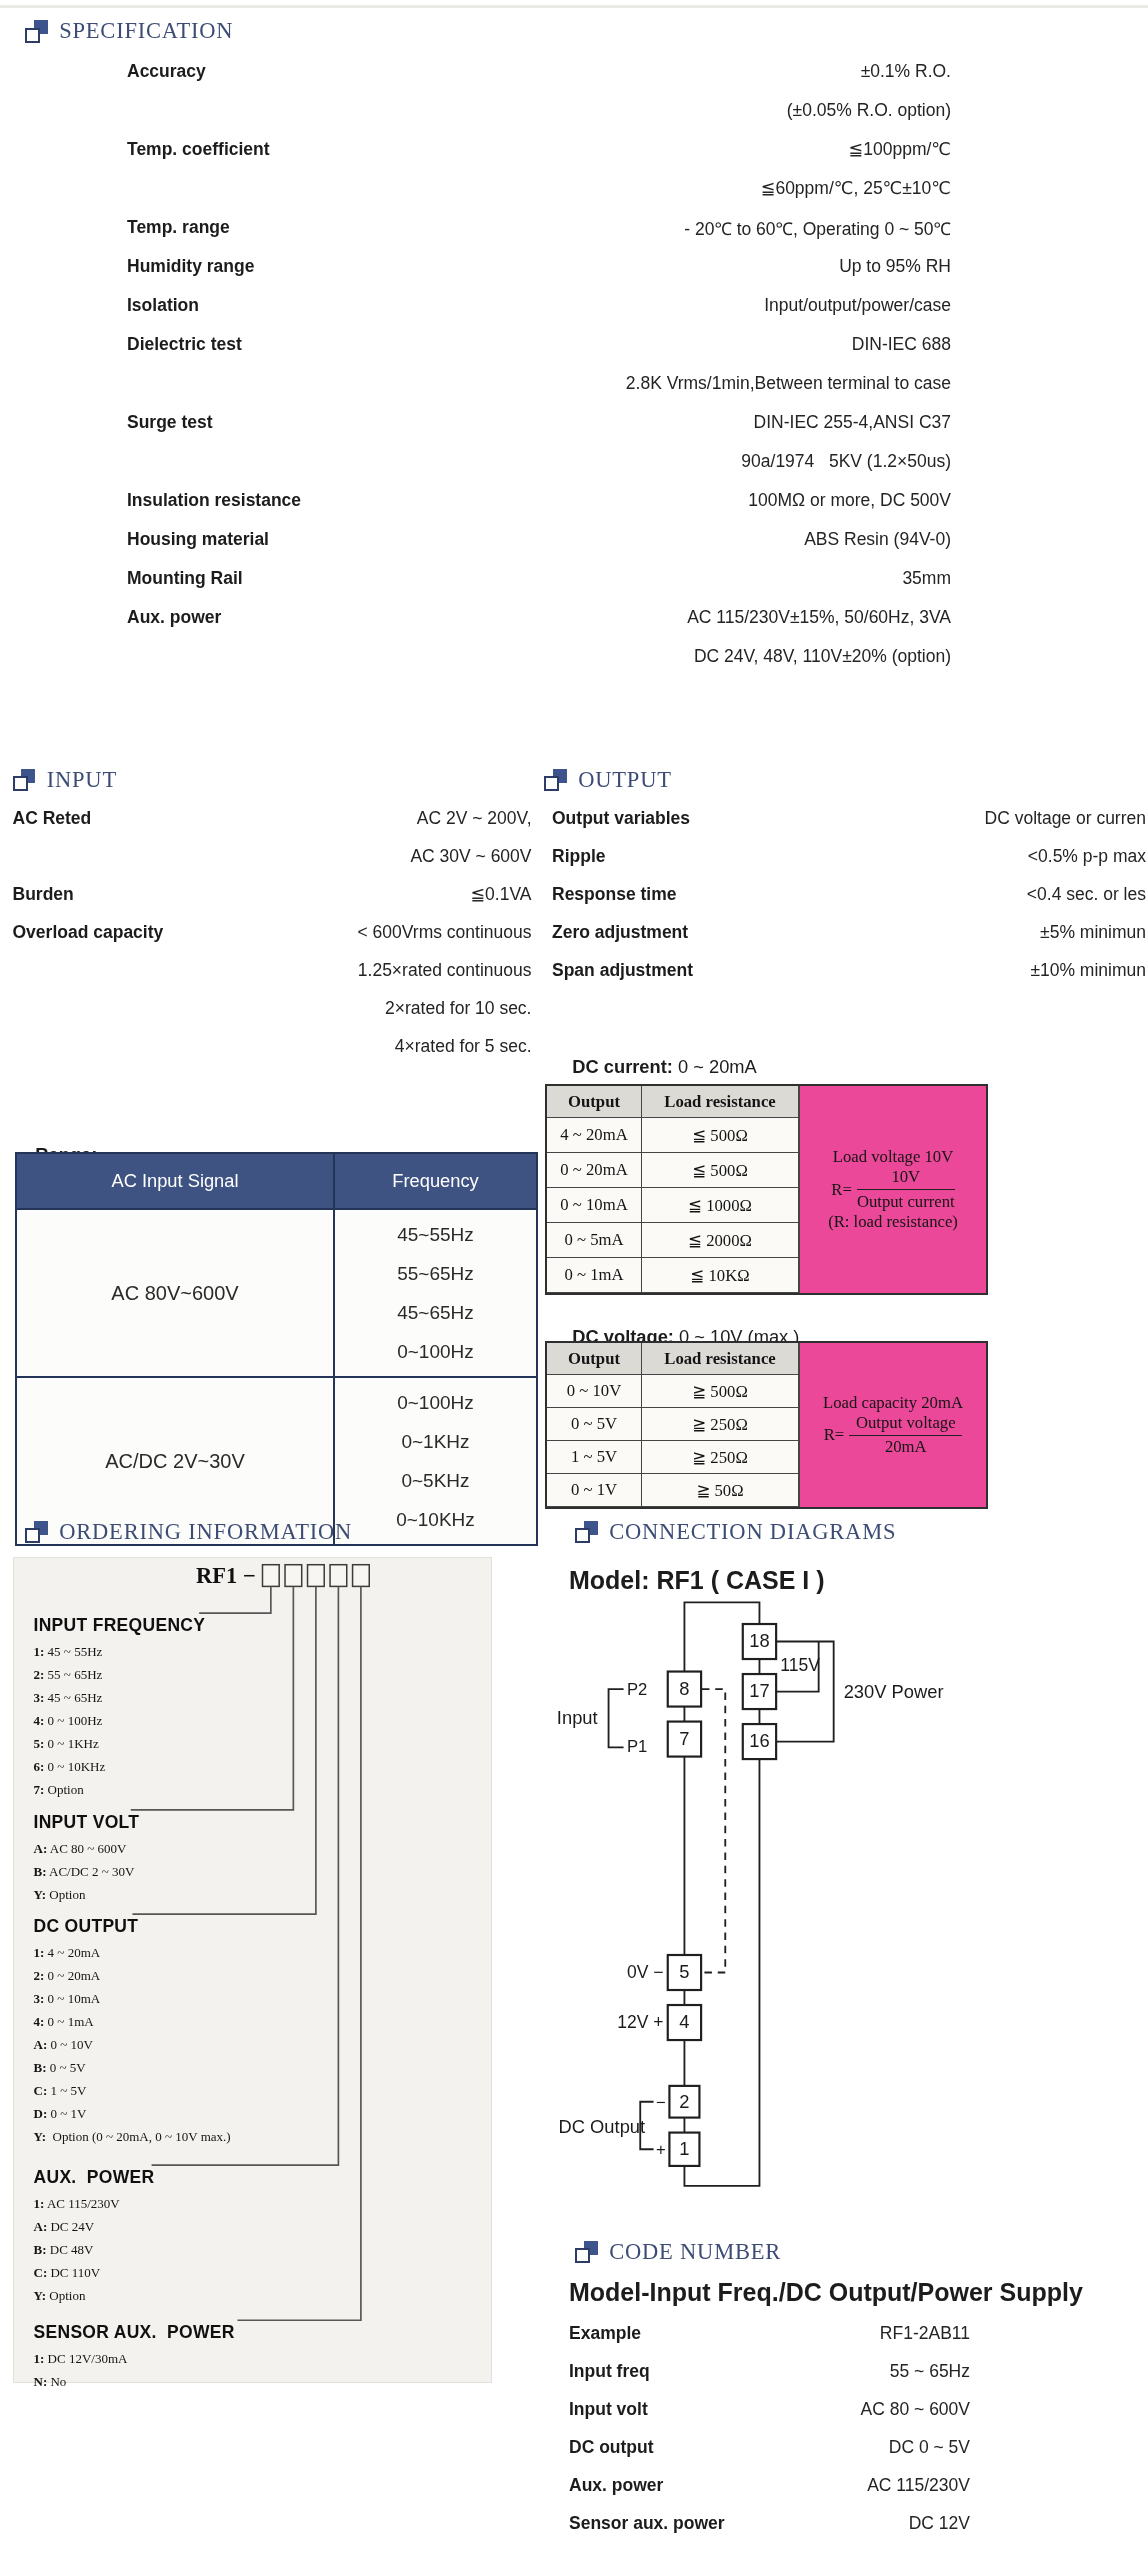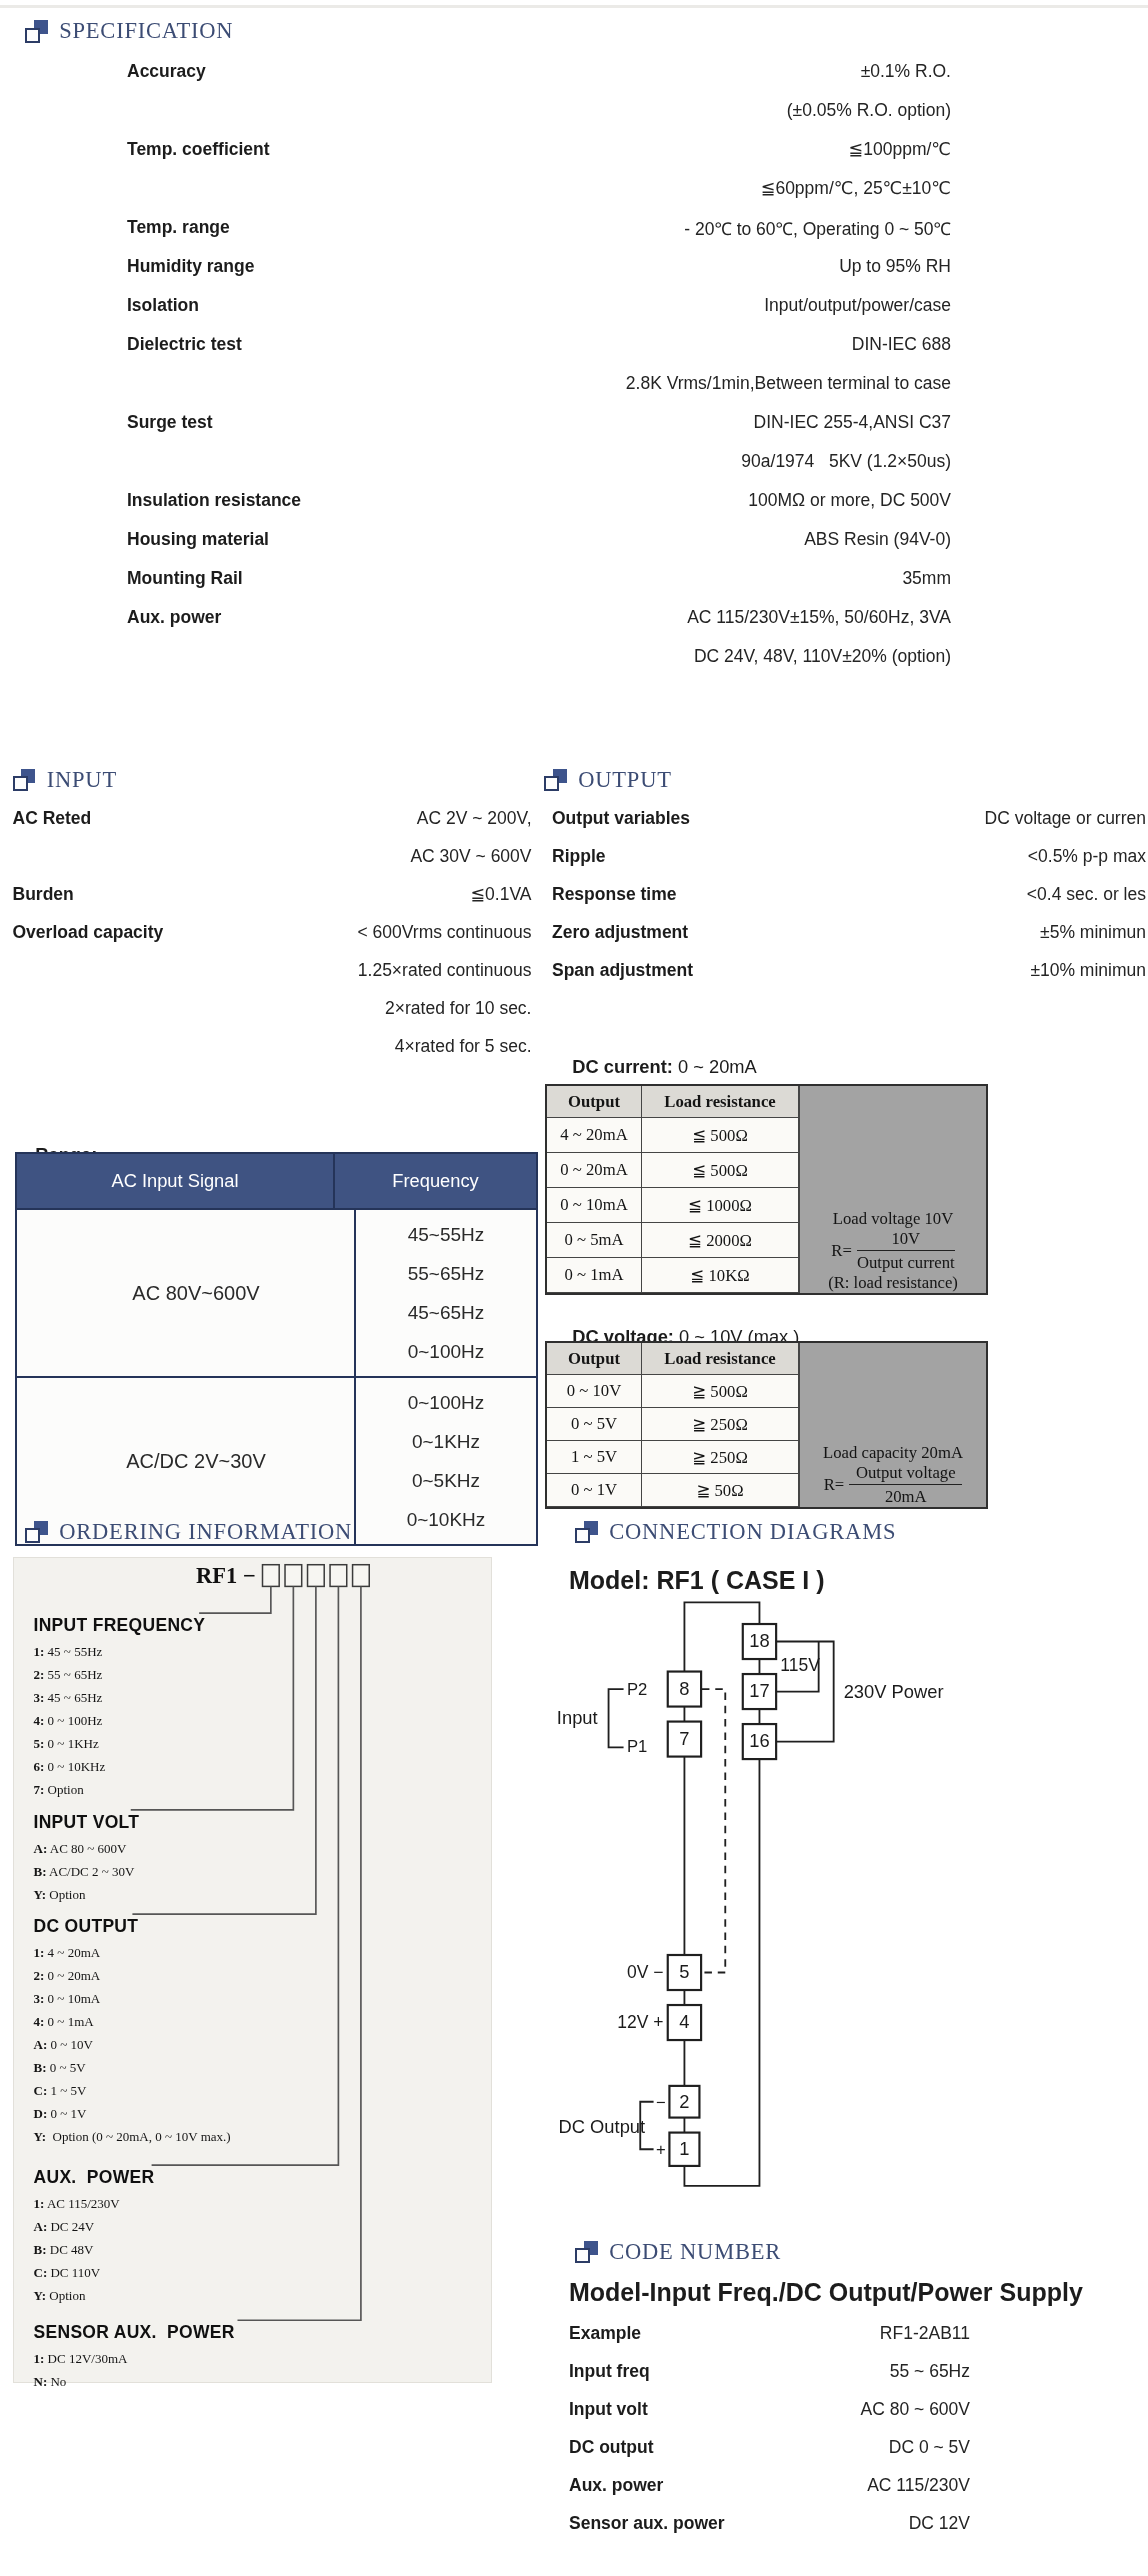--- a/index.html
+++ b/index.html
@@ -24,37 +24,37 @@
   .inline-label b{font-weight:bold;}
 
   .model-line{position:absolute;font-size:25px;font-weight:bold;white-space:pre;}
 
   
   .scan-table{position:absolute;display:grid;border:2.5px solid #2f2f2f;background:#fbfaf7;
               font-family:"Liberation Serif",serif;color:#141414;}
   .scan-table .c{border-right:1.7px solid #454545;border-bottom:1.7px solid #454545;
                  display:flex;align-items:center;justify-content:center;font-size:16.7px;white-space:pre;}
   .scan-table .hd{font-weight:bold;background:#dcdad5;}
-  .scan-table .formula{grid-column:3;border-bottom:none;background:#a3a3a3;border-right:none;
-                 display:flex;flex-direction:column;align-items:center;justify-content:flex-end;
+  .scan-table .formula{grid-column:3;border-bottom:none;background:#ec4899;border-right:none;
+                 display:flex;flex-direction:column;align-items:center;justify-content:center;
                  font-size:16.7px;border-left:0.8px solid #454545;}
   .frac{display:flex;align-items:center;gap:5px;}
   .frac .bar{display:inline-block;text-align:center;}
   .frac .num{padding:0 6.7px 1.7px 6.7px;border-bottom:1.7px solid #222;}
   .frac .den{padding-top:1.7px;}
 
   
   #range-table{position:absolute;left:15px;top:1152px;width:519px;border:2.5px solid #253459;background:#fcfcfb;}
   .rt-head{display:flex;background:#3f5382;color:#ffffff;font-size:18.3px;}
   .rt-head .rc1,.rt-head .rc2{height:54px;display:flex;align-items:center;justify-content:center;}
   .rc1{width:316px;border-right:2.5px solid #253459;}
   .rc2{flex:1;}
   .rt-row{display:flex;border-top:2.5px solid #253459;}
   .rt-sig{width:316px;border-right:2.5px solid #253459;display:flex;align-items:center;justify-content:center;
-          font-size:20px;color:#2a2a2a;padding-left:21px;}
+          font-size:20px;color:#2a2a2a;}
   .rt-freqs{flex:1;display:flex;flex-direction:column;justify-content:center;padding:5px 0;}
   .rt-freqs .fline{height:39px;display:flex;align-items:center;justify-content:center;font-size:19px;color:#2a2a2a;}
 
   
   #order-box{position:absolute;left:12.5px;top:1557px;width:477px;height:824px;background:#f3f2ee;border:0.8px solid #e2e0da;}
   #order-svg{position:absolute;left:0;top:0;}
   .ogroup{position:absolute;left:20px;}
   .ogroup .ghead{font-size:17.5px;font-weight:bold;letter-spacing:0.3px;color:#101010;white-space:pre;margin-top:12px;}
   .ogroup .gitems{margin-top:4.2px;font-family:"Liberation Serif",serif;font-size:13px;line-height:23px;color:#151515;white-space:pre;}
   .ogroup .pfx{font-weight:bold;}

